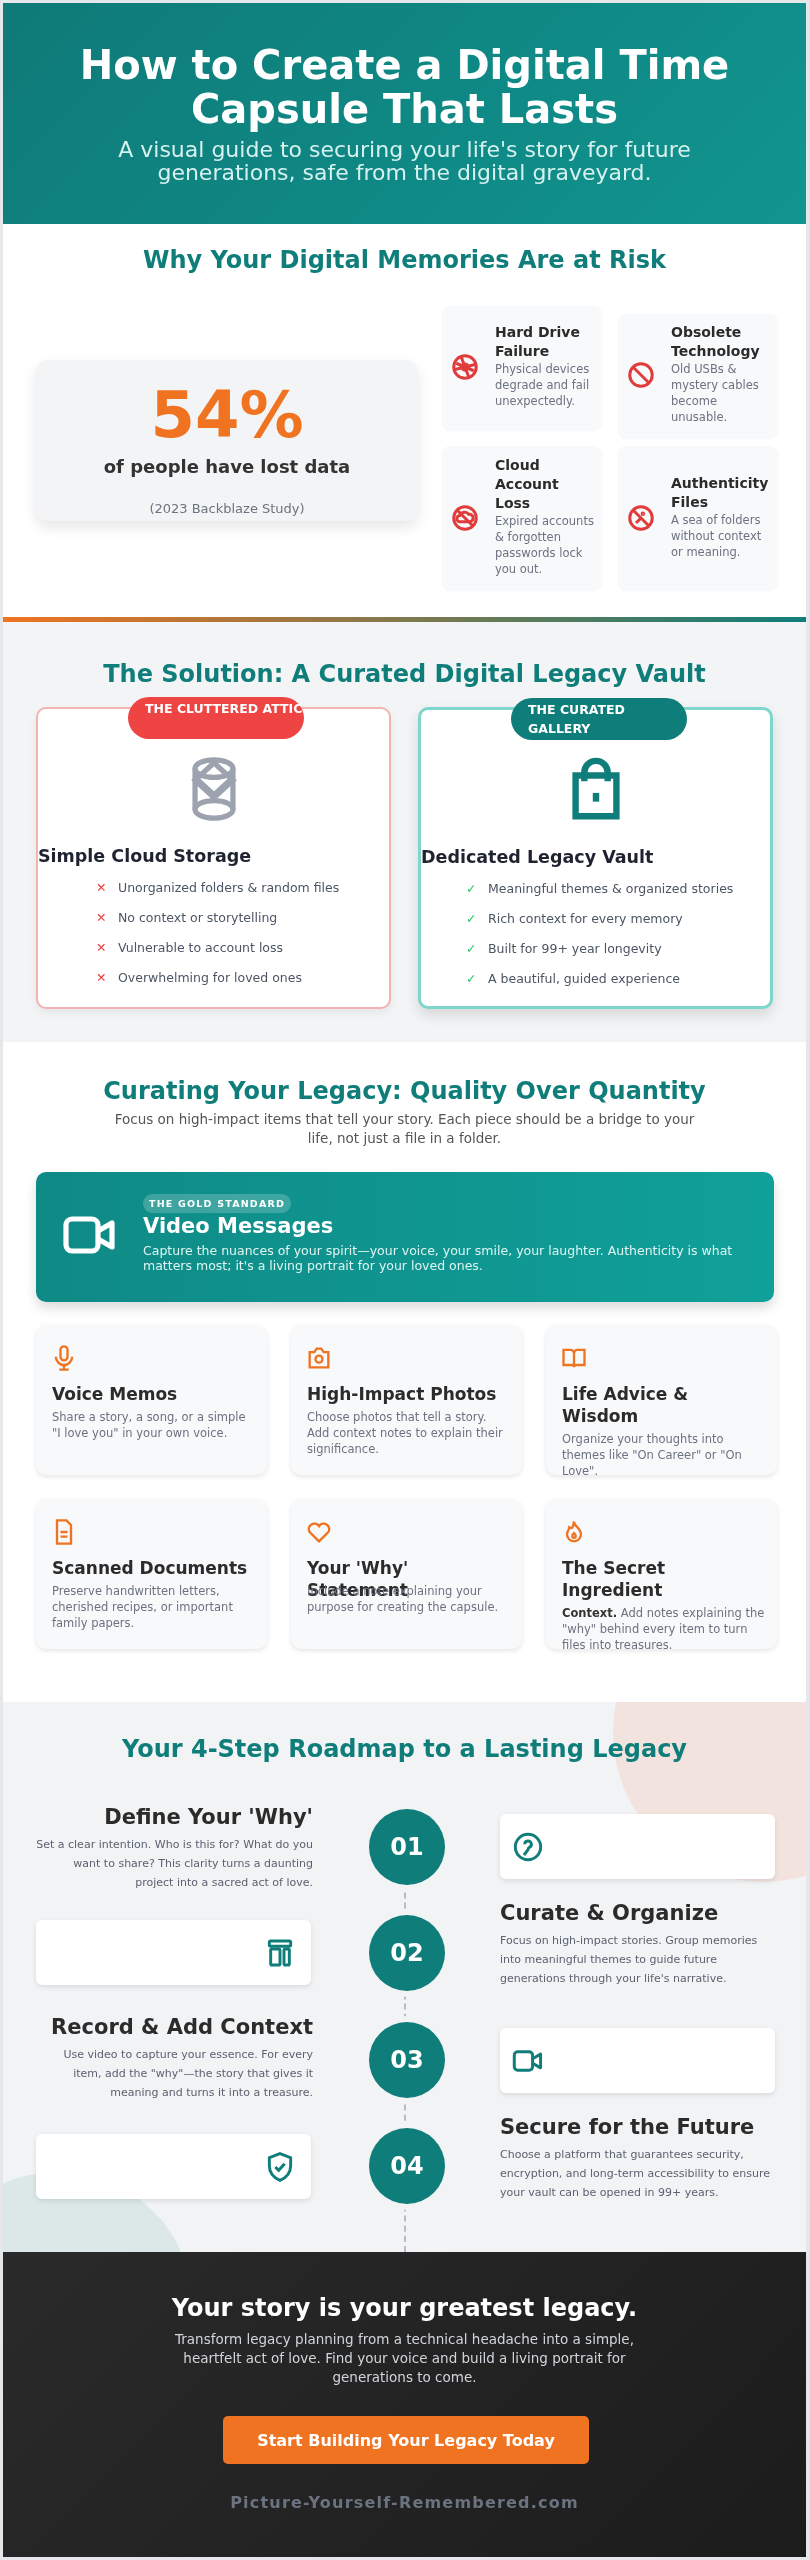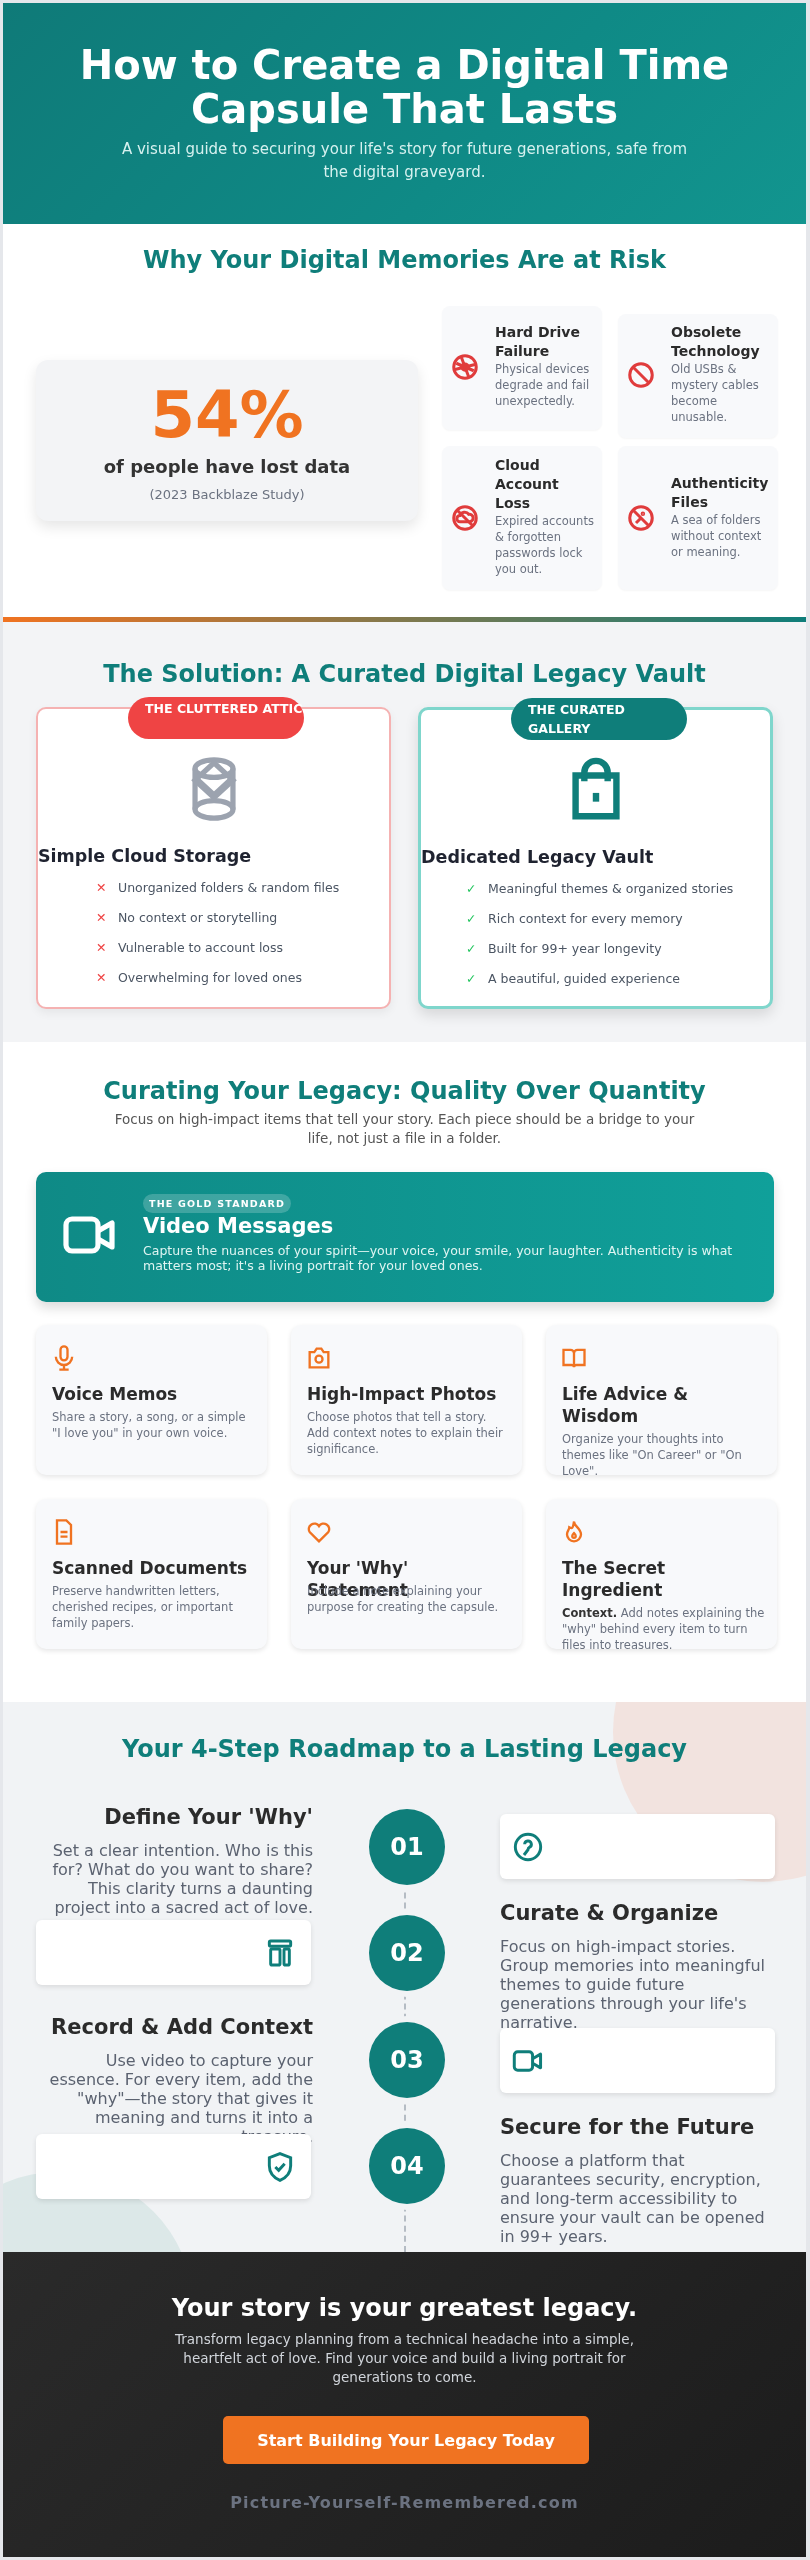--- a/index.html
+++ b/index.html
@@ -2,28 +2,28 @@
 <html><head>
 <meta charset="utf-8">
 <style>
 *{box-sizing:border-box;margin:0;padding:0}
 html,body{width:810px;height:2560px;overflow:hidden;background:#e5e7eb}
 body{font-family:"DejaVu Sans",sans-serif;color:#1f2937}
 .page{position:absolute;left:3px;top:3px;width:803px;height:2554px;background:#86efac;overflow:hidden}
 
 .hero{position:absolute;left:0;top:0;width:803px;height:221px;background:linear-gradient(135deg,#0f7a78 0%,#0f8a86 60%,#12958f 100%);text-align:center;color:#fff}
 .hero h1{position:absolute;left:40px;right:40px;top:40px;font-size:40px;line-height:44px;font-weight:bold}
-.hero p{position:absolute;left:110px;right:110px;top:135px;font-size:15px;line-height:23px;color:#d6f1ef}
+.hero p{position:absolute;left:110px;right:110px;top:135px;font-size:22px;line-height:23px;color:#d6f1ef}
 
 .risk{position:absolute;left:0;top:221px;width:803px;height:393px;background:#fff}
 .sec-title{position:absolute;left:0;right:0;text-align:center;color:#0f7e7a;font-weight:bold;font-size:24px}
 .stat{position:absolute;left:33px;top:136px;width:382px;height:161px;background:#f3f4f6;border-radius:12px;box-shadow:0 6px 14px rgba(0,0,0,.10);text-align:center}
 .stat .big{margin-top:20px;font-size:64px;line-height:70px;font-weight:bold;color:#f07321}
 .stat .lbl{font-size:18px;font-weight:bold;color:#333;margin-top:6px}
-.stat .src{font-size:13px;color:#6b7280;margin-top:10px}
+.stat .src{font-size:13px;color:#6b7280;margin-top:24px}
 .rcard{position:absolute;width:160px;height:124px;background:#f8f9fb;border-radius:8px;box-shadow:0 1px 2px rgba(0,0,0,.04)}
 .rcard .ic{position:absolute;left:8px;width:30px;height:30px}
 .rcard .tx{position:absolute;left:53px;right:4px}
 .rcard .t{font-size:14px;font-weight:bold;color:#2b2b2b;line-height:19px}
 .rcard .d{font-size:11.5px;color:#6b7280;line-height:16px}
 .gbar{position:absolute;left:0;top:614px;width:803px;height:5px;background:linear-gradient(90deg,#f07321,#0f7e7a)}
 
 .solution{position:absolute;left:0;top:619px;width:803px;height:420px;background:#f3f4f6}
 .vcard{position:absolute;top:85px;width:355px;height:302px;background:#fff;border-radius:10px}
 .vcard.bad{left:33px;border:2px solid #f5b2b2;box-shadow:0 4px 10px rgba(0,0,0,.06)}
@@ -55,21 +55,21 @@
 .icard .pd{position:absolute;left:16px;right:12px}
 
 .road{position:absolute;left:0;top:1699px;width:803px;height:550px;background:#f1f3f5;overflow:hidden}
 .blob1{position:absolute;left:610px;top:-120px;width:300px;height:300px;border-radius:50%;background:#f2e3df}
 .blob2{position:absolute;left:-80px;top:470px;width:270px;height:270px;border-radius:50%;background:#dce8e8}
 .vline{position:absolute;left:401px;top:140px;width:0;height:420px;border-left:2px dashed #b5bcc4}
 .circ{position:absolute;left:366px;width:76px;height:76px;border-radius:50%;background:#0f7e7a;color:#fff;font-size:24px;font-weight:bold;text-align:center;line-height:76px;box-shadow:0 0 0 6px #f1f3f5}
 .step-l{position:absolute;left:30px;width:280px;text-align:right}
 .step-r{position:absolute;left:497px;width:280px}
 .step-t{font-size:21px;font-weight:bold;color:#2b2b2b;line-height:28px}
-.step-d{font-size:16px;line-height:19px;color:#5b6270;margin-top:10px}
+.step-d{font-size:11px;line-height:19px;color:#5b6270;margin-top:4px}
 .scard{position:absolute;width:275px;height:65px;background:#fff;border-radius:6px;box-shadow:0 2px 5px rgba(0,0,0,.10)}
 .scard .si{position:absolute;top:16px;width:32px;height:34px}
 
 .foot{position:absolute;left:0;top:2249px;width:803px;height:305px;background:linear-gradient(135deg,#2a2a2a,#1c1c1c);text-align:center;color:#fff}
 .foot h2{position:absolute;left:0;right:0;top:42px;font-size:24px}
 .foot p{position:absolute;left:170px;right:170px;top:78px;font-size:13.5px;line-height:19px;color:#d1d5db}
 .cta{position:absolute;left:220px;top:164px;width:366px;height:48px;background:#f07321;border:none;border-radius:5px;color:#fff;font-family:"DejaVu Sans",sans-serif;font-size:16px;font-weight:bold;cursor:pointer}
 .site{position:absolute;left:0;right:0;top:241px;font-size:16px;font-weight:bold;color:#6b7280;letter-spacing:1.2px}
 </style>
 </head>

